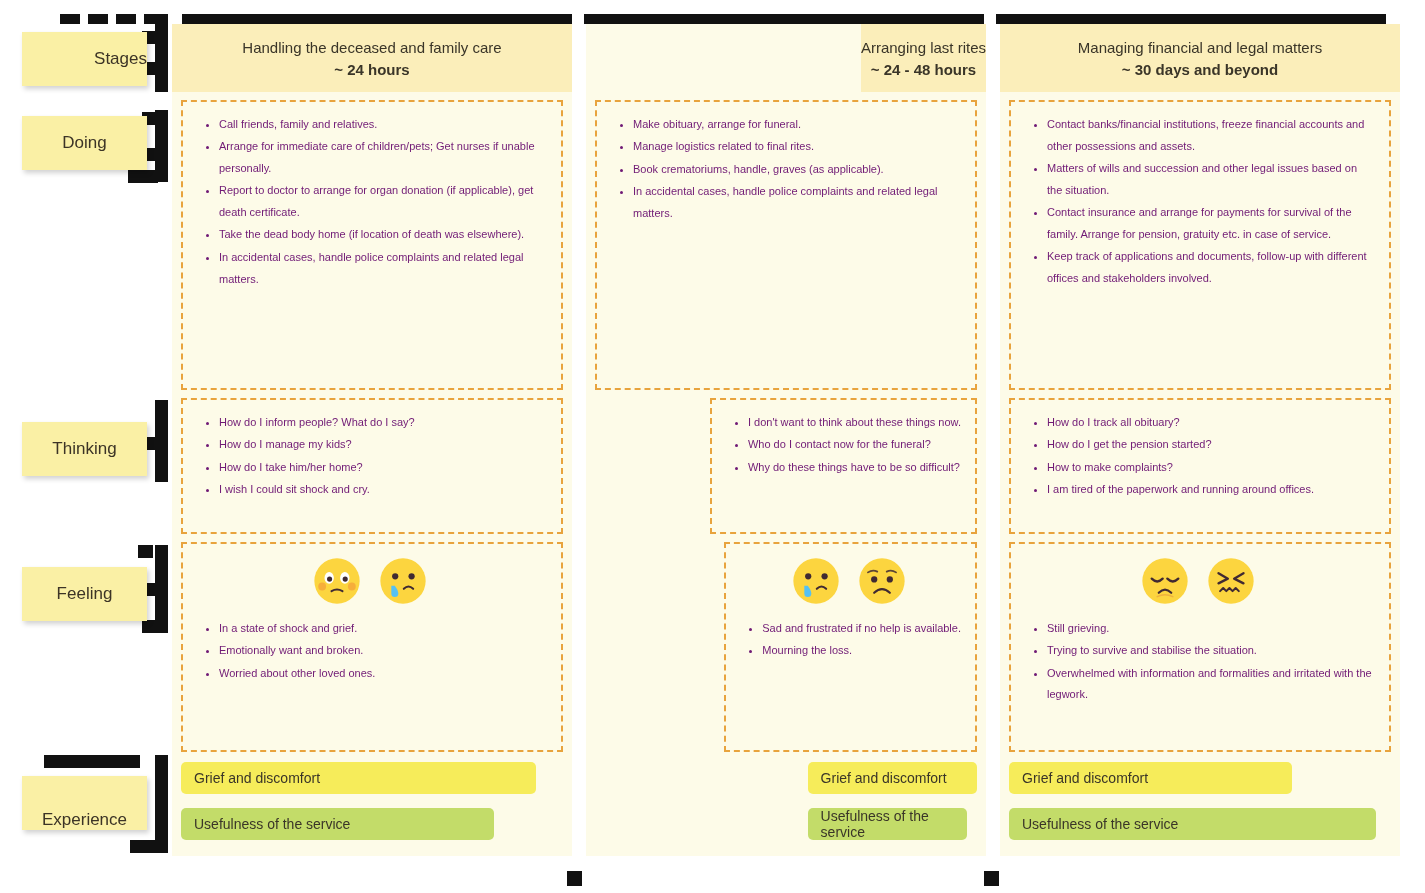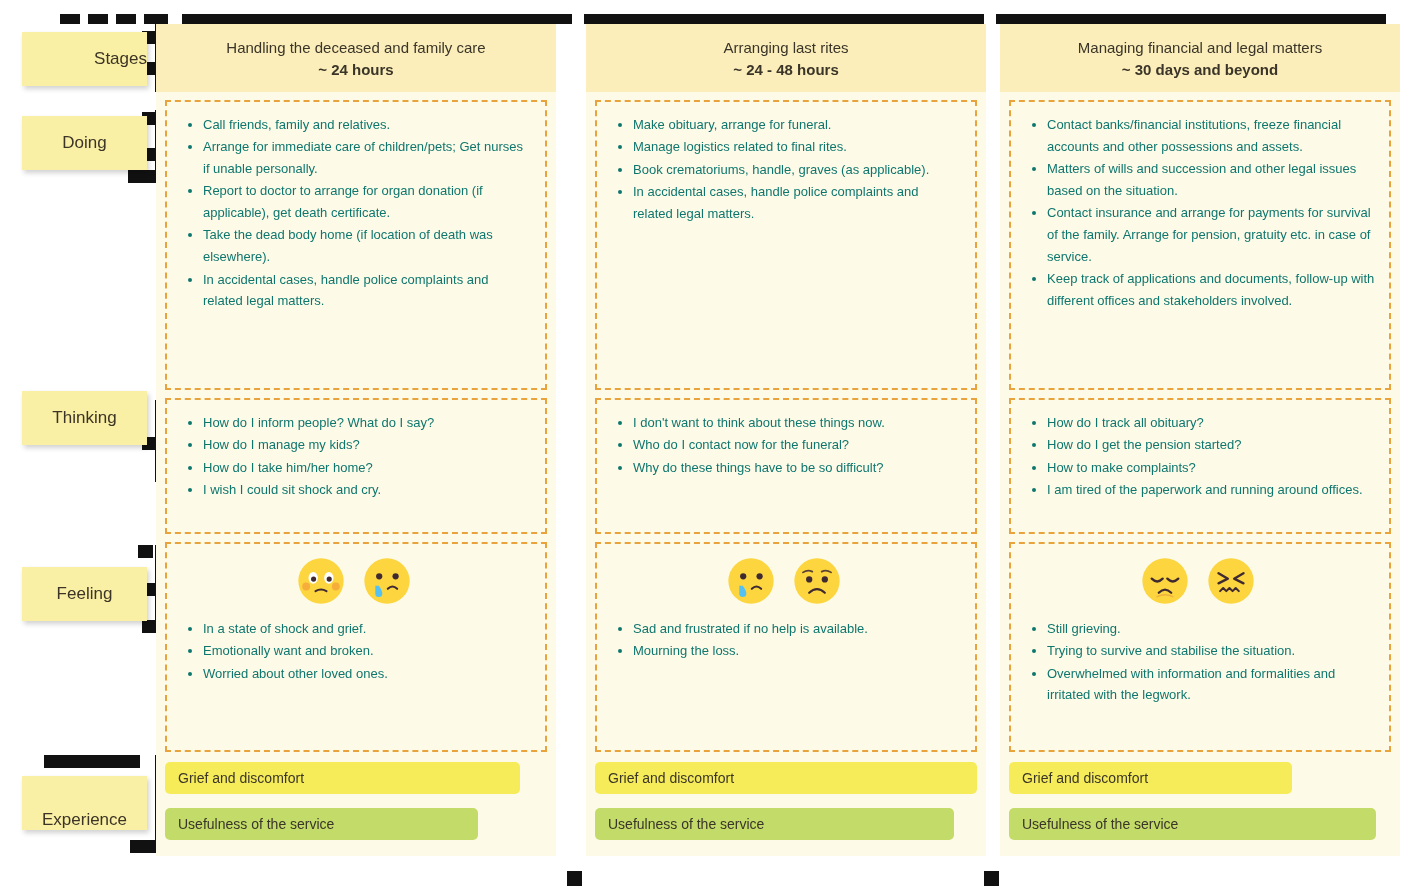--- a/index.html
+++ b/index.html
@@ -54,22 +54,22 @@
 
   
   .col {
     position: absolute;
     top: 24px;
     width: 400px;
     background: #fdfbe8;
     display: flex;
     flex-direction: column;
   }
-  .col.c1 { left: 156px; }
-  .col.c2 { left: 586px; }
+  .col.c1 { left: 172px; }
+  .col.c2 { left: 586px; align-items: flex-end; }
   .col.c3 { left: 1000px; }
 
   .col-header {
     background: #fbeeba;
     height: 68px;
     display: flex;
     flex-direction: column;
     align-items: center;
     justify-content: center;
     text-align: center;
@@ -89,22 +89,22 @@
   .cell.doing    { height: 290px; }
   .cell.thinking { height: 136px; }
   .cell.feeling  { height: 210px; padding-top: 6px; }
 
   .cell ul {
     margin: 0;
     padding-left: 26px;
     list-style: disc;
   }
   .cell li {
-    color: #0f766e;
-    font-size: 13px;
+    color: #701a75;
+    font-size: 11px;
     line-height: 21.8px;
     margin: 0 0 0.5px 0;
   }
 
   
   .emoji-row {
     display: flex;
     justify-content: center;
     gap: 16px;
     margin-bottom: 12px;
@@ -164,21 +164,21 @@
 
   <div class="deco deco-sq" style="left:567px;top:871px;"></div>
   <div class="deco deco-sq" style="left:984px;top:871px;"></div>
 
   <div class="chip" style="top:32px;justify-content:flex-end;">
     <span>Stages</span>
   </div>
   <div class="chip" style="top:116px;">
     <span>Doing</span>
   </div>
-  <div class="chip" style="top:391px;">
+  <div class="chip" style="top:422px;">
     <span>Thinking</span>
   </div>
   <div class="chip" style="top:567px;">
     <span>Feeling</span>
   </div>
   <div class="chip" style="top:776px;align-items:flex-end;">
     <span>Experience</span>
   </div>
 
   <div id="columns-host">

